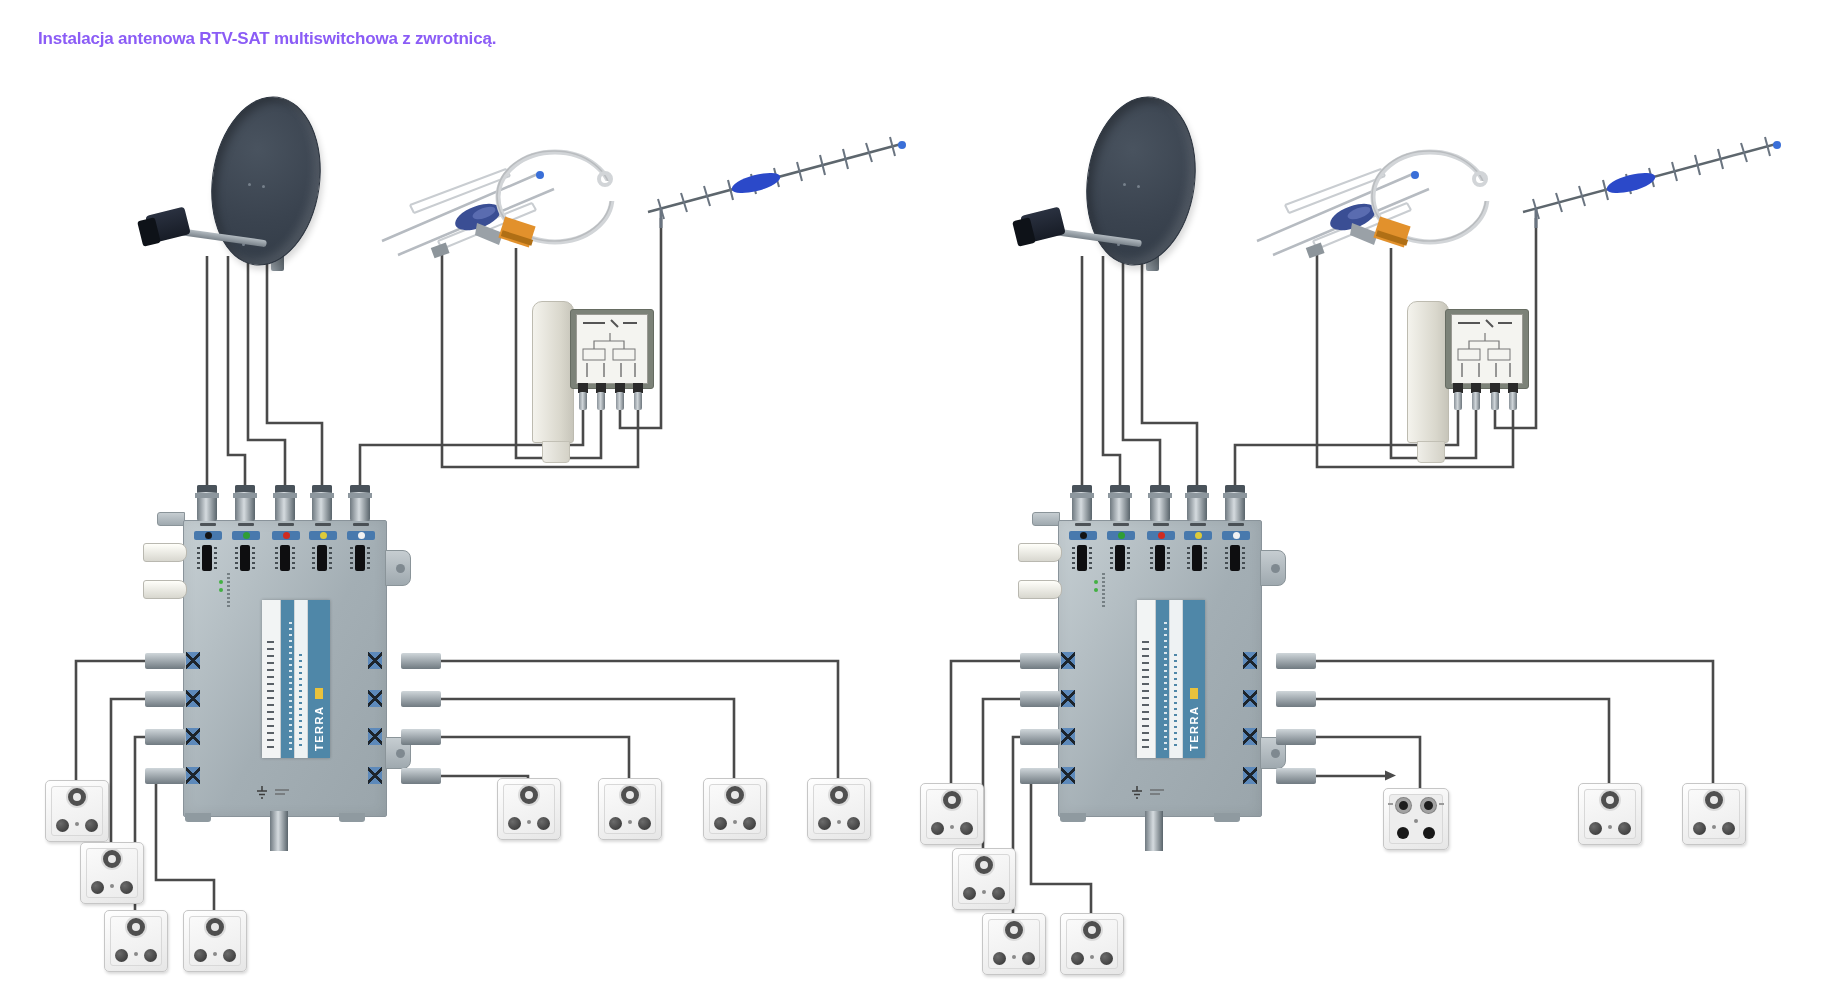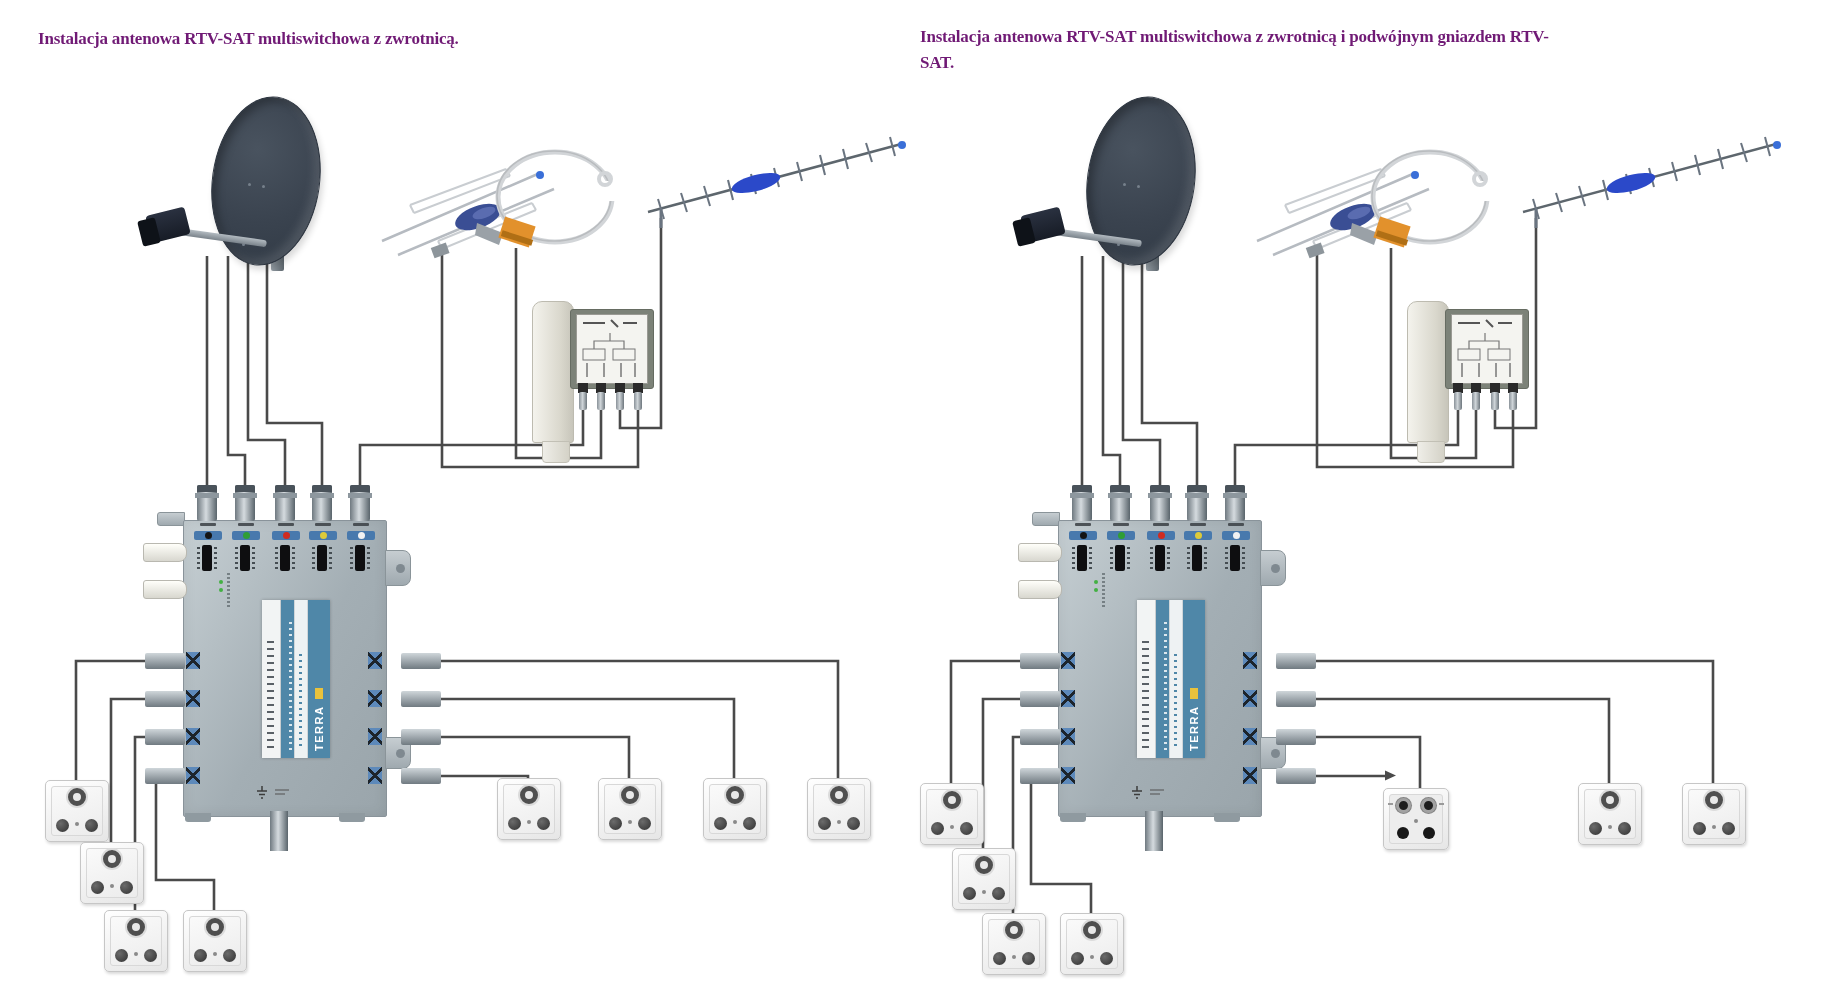--- a/index.html
+++ b/index.html
@@ -1,20 +1,20 @@
 <!DOCTYPE html>
 <html><head>
 <meta charset="utf-8">
 <style>
   html,body{margin:0;padding:0;background:#ffffff;}
   .canvas{position:relative;width:1848px;height:992px;overflow:hidden;background:#fff;
           font-family:"Liberation Sans",sans-serif;}
   .a{position:absolute;display:block;}
-  .title{position:absolute;font-size:17px;font-weight:700;color:#701a75;line-height:1.5;
-         letter-spacing:-0.2px;font-family:Liberation Serif, serif;}
+  .title{position:absolute;font-size:17px;font-weight:700;color:#8b5cf6;line-height:1.5;
+         letter-spacing:-0.2px;}
   .diagram{position:absolute;top:0;width:973px;height:992px;}
   .cables{position:absolute;left:0;top:0;}
 
   
   .dish{position:absolute;width:250px;height:195px;}
   .dish .mast{left:161px;top:148px;width:13px;height:38px;border-radius:2px;
     background:linear-gradient(90deg,#97a0a7,#5d666d);}
   .dish .face{left:102px;top:11px;width:106px;height:168px;border-radius:50%;
     transform:rotate(8deg);border:1px solid #2c343f;
     background:radial-gradient(circle at 38% 32%,#49535f 0%,#3a434f 55%,#313a45 100%);
@@ -113,21 +113,20 @@
   .comb .clabel{left:46px;top:21px;width:70px;height:68px;background:#f4f4f0;border:1px solid #9a9a94;}
   .comb .cport{top:90px;width:10px;height:10px;background:#2a2a2a;}
   .comb .cconn{top:99px;width:8px;height:18px;border-radius:2px;background:linear-gradient(90deg,#8a9299,#cfd5d9 45%,#6d767d);}
 </style>
 </head>
 <body>
 
 <div class="canvas">
 
   <div class="title" style="left:38px;top:26px;width:620px">Instalacja antenowa RTV-SAT multiswitchowa z zwrotnicą.</div>
-  <div class="title" style="left:920px;top:24px;width:640px">Instalacja antenowa RTV-SAT multiswitchowa z zwrotnicą i podwójnym gniazdem RTV-SAT.</div>
 
   <div class="diagram" id="dgL" style="left:0">
 
     <svg class="cables" width="973" height="992" viewBox="0 0 973 992">
       <g fill="none" stroke="#4a4a4a" stroke-width="2.6">
         <path d="M207 256 V487"></path>
         <path d="M228 256 V455 H245 V487"></path>
         <path d="M248 256 V440 H285 V487"></path>
         <path d="M267 256 V423 H322 V487"></path>
         <path d="M583 406 V445 H360 V487"></path>

